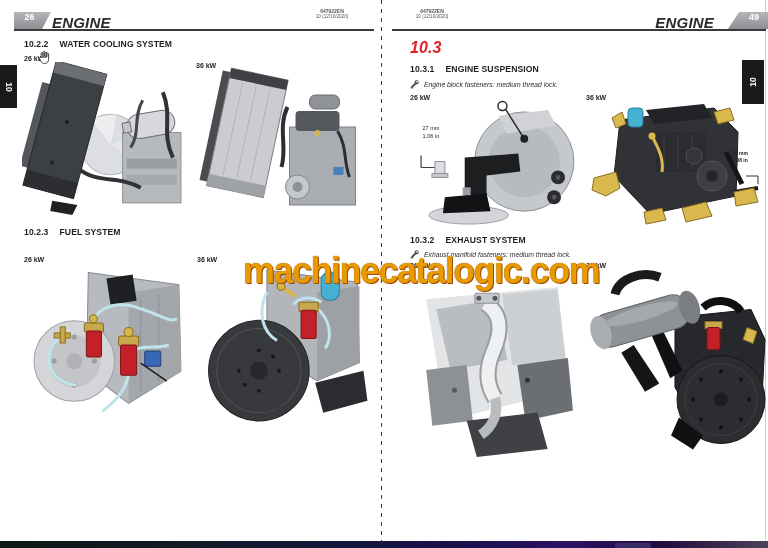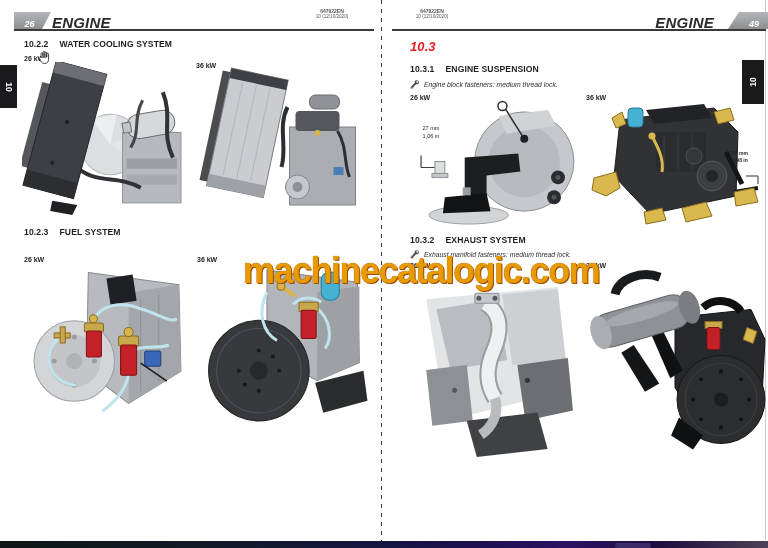--- a/index.html
+++ b/index.html
@@ -1,36 +1,36 @@
 <!DOCTYPE html>
 <html><head>
 <meta charset="utf-8">
 <style>
   html,body{margin:0;padding:0;}
   body{font-family:"Liberation Sans",sans-serif;background:#ffffff;}
   .stage{position:relative;width:768px;height:548px;background:#ffffff;overflow:hidden;}
   .abs{position:absolute;}
   
-  .hdr-tab{background:linear-gradient(#b4b6b9,#8c8e91);color:#ffffff;font-style:italic;font-weight:bold;
-           font-size:9px;display:flex;align-items:flex-end;justify-content:center;}
+  .hdr-tab{background:linear-gradient(#b4b6b9,#8c8e91);color:#ffffff;font-weight:bold;
+           font-size:9px;display:flex;align-items:flex-start;justify-content:center;}
   .hdr-tab-left{clip-path:polygon(0 0,100% 0,76% 100%,0 100%);padding-right:6px;}
   .hdr-tab-right{clip-path:polygon(24% 0,100% 0,100% 100%,0 100%);padding-left:6px;}
   .hdr-title{font-style:italic;font-weight:bold;font-size:15px;color:#2b2b2d;letter-spacing:.2px;}
   .hdr-rule{background:#3a3a3c;height:2.4px;}
   .docref{text-align:center;color:#55565a;line-height:1.25;}
   .docref .ref{font-size:5px;font-weight:bold;}
   .docref .date{font-size:4.6px;}
   
   .side-tab{background:#1a1a1c;color:#ffffff;font-weight:bold;font-size:8.5px;
             display:flex;align-items:center;justify-content:center;}
   .rot90{transform:rotate(90deg);}
   .rotm90{transform:rotate(-90deg);}
   
   .sec-h{display:flex;gap:11px;font-weight:bold;font-size:8.6px;color:#1e1e20;letter-spacing:.1px;}
-  .chap-h{display:flex;gap:18px;font-weight:bold;font-style:italic;font-size:13px;color:#e31e26;letter-spacing:.1px;}
+  .chap-h{display:flex;gap:18px;font-weight:bold;font-style:italic;font-size:16px;color:#e31e26;letter-spacing:.1px;}
   .kw{font-weight:bold;font-size:7px;color:#232325;}
   .note{display:flex;align-items:center;gap:4px;font-style:italic;font-size:6.8px;color:#2c2c2e;}
   .ann{font-size:5.6px;color:#232325;line-height:1.45;text-align:center;}
   .fig{position:absolute;}
   .fig svg{display:block;width:100%;height:100%;}
   
   .fold{width:1px;background:repeating-linear-gradient(180deg,#3c3c3e 0 4px,transparent 4px 9px);}
   .edge-line{width:1px;background:#c9c9cb;}
   
   .watermark{font-size:36px;font-weight:bold;letter-spacing:-1.5px;color:#e89b00;

